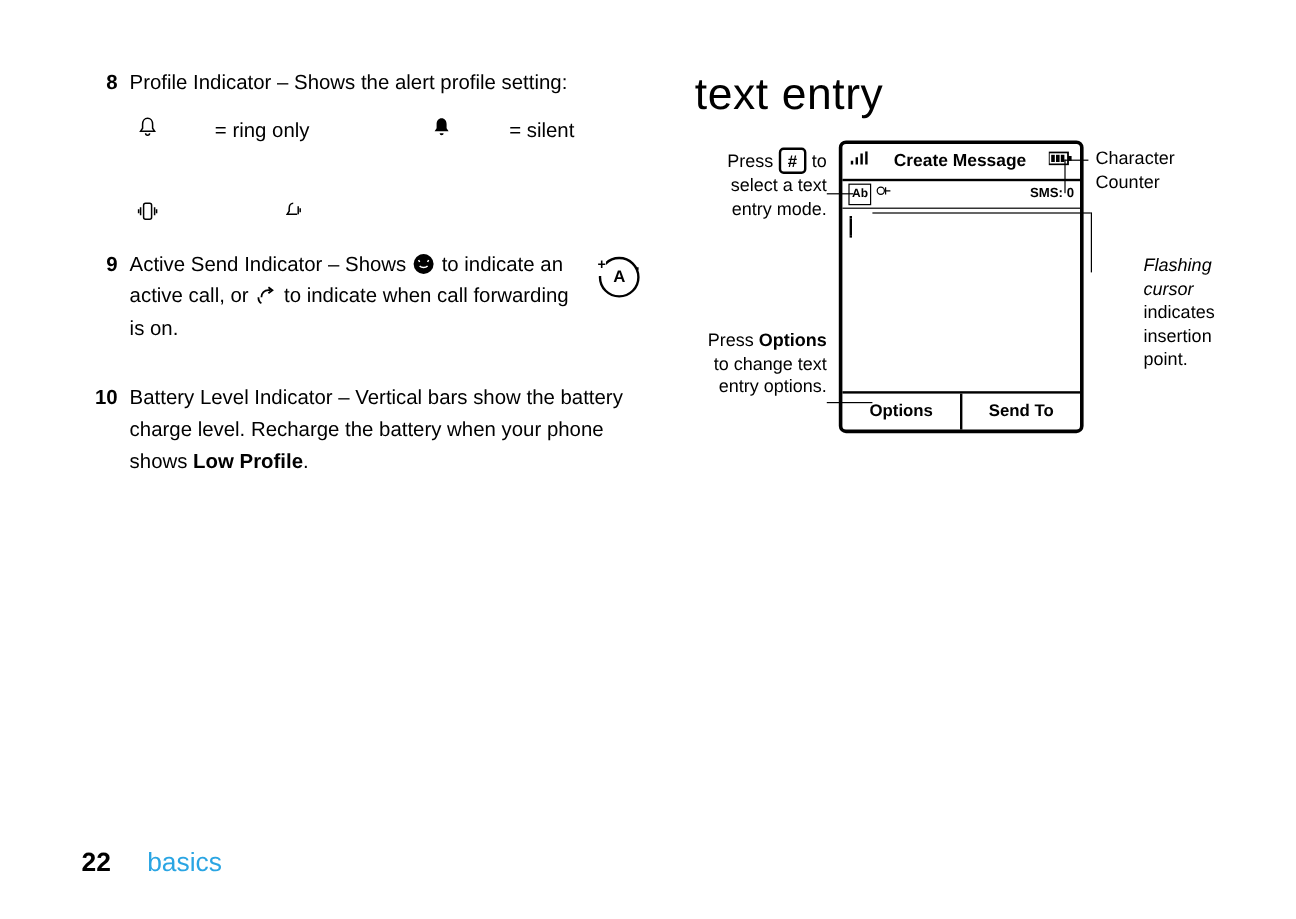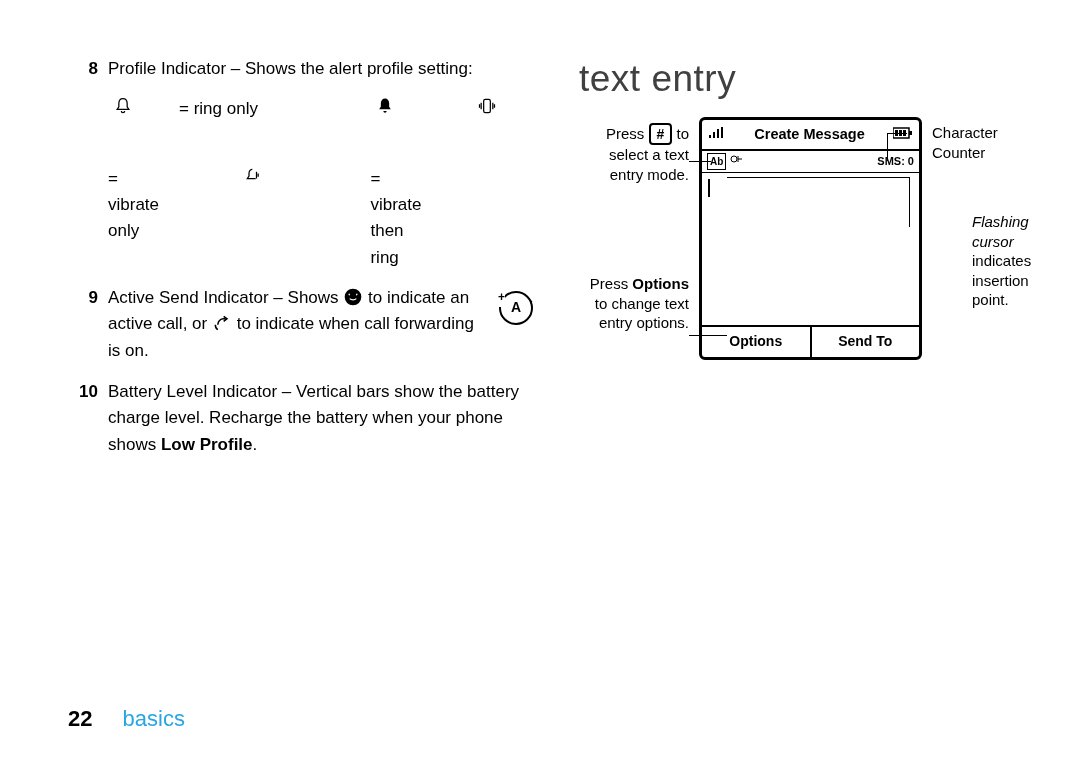--- a/index.html
+++ b/index.html
@@ -54,21 +54,21 @@
     display: grid;
     grid-template-columns: 30px auto 30px auto;
     column-gap: 6px;
     row-gap: 16px;
     margin: 14px 0 14px 40px;
     gap: 41px;
   }
   .icon-cell { text-align: center; }
   .h1 {
     font-size: 37px;
-    color: #404040;
+    color: #000000;
     margin: 0 0 10px 0;
     letter-spacing: 0.5px;
   }
   .intro { margin-bottom: 20px; }
 
   
   .diagram {
     position: relative;
     display: flex;
     align-items: flex-start;
@@ -78,21 +78,21 @@
     width: 110px;
     font-size: 15px;
     line-height: 1.3;
   }
   .callout-left { text-align: right; padding-top: 6px; }
   .callout-right { text-align: left; padding-top: 6px; }
   .callout-right .block { margin-top: 50px; margin-left: 40px; }
   .callout-right .italic { font-style: italic; }
 
   .phone {
-    width: 223px;
+    width: 204px;
     border: 3px solid #000;
     border-radius: 6px;
     display: flex;
     flex-direction: column;
     box-sizing: border-box;
   }
   .phone .titlebar {
     display: flex;
     align-items: center;
     justify-content: space-between;
@@ -236,36 +236,35 @@
             </svg>
         </div>
         <div>= ring only</div>
 
         <div class="icon-cell">
           <svg class="ico-box" viewBox="0 0 24 24">
               <path d="M12 3c-3 0-5 2.5-5 6v4l-2 3h14l-2-3v-4c0-3.5-2-6-5-6z" fill="#000"></path>
               <path d="M10 18a2 2 0 0 0 4 0" fill="#000"></path>
             </svg>
         </div>
+        <div>= silent</div>
 
         <div class="icon-cell">
           <svg class="ico-box" viewBox="0 0 24 24">
               <rect x="8" y="4" width="8" height="16" rx="2" fill="none" stroke="#000" stroke-width="1.5"></rect>
               <path d="M5 8v8M3 10v4M19 8v8M21 10v4" stroke="#000" stroke-width="1.5"></path>
             </svg>
         </div>
-        <div>= vibrate only</div>
 
         <div class="icon-cell">
           <svg class="ico-box" viewBox="0 0 24 24">
               <path d="M10 4c-2 0-4 2-4 5v3l-2 3h10" fill="none" stroke="#000" stroke-width="1.5"></path>
               <path d="M15 7v8M17 9v4M19 11v0" stroke="#000" stroke-width="1.5"></path>
             </svg>
         </div>
-        <div>= vibrate then ring</div>
       </div>
 
       <div class="numbered item9-wrap" style="margin-top:10px;">
         <div class="num">9</div>
         <div class="body">
           <span class="bold">Active Send Indicator – </span><span>Shows </span>
           <span><svg class="ico-box" style="vertical-align:-4px" viewBox="0 0 24 24">
                 <circle cx="12" cy="12" r="10" fill="#000"></circle>
                 <path d="M8 14c2 2 6 2 8 0M8 10l-1-2M16 10l1-2" stroke="#fff" stroke-width="1.5" fill="none"></path>
               </svg></span>
@@ -274,21 +273,21 @@
                 <path d="M7 14c0-4 3-7 7-7h2M14 4l4 3-4 3" fill="none" stroke="#000" stroke-width="1.8"></path>
                 <path d="M7 20c-2-1-3-3-3-6" fill="none" stroke="#000" stroke-width="1.8"></path>
               </svg></span>
           <span> to indicate when call forwarding is on.</span>
         </div>
         <div class="item9-icon">
           <span class="ring-icon"><span class="ring-plus">+</span></span>
         </div>
       </div>
 
-      <div class="numbered" style="margin-top:15px;">
+      <div class="numbered" style="margin-top:32px;">
         <div class="num">10</div>
         <div class="body">
           <span class="bold">Battery Level Indicator – </span><span>Vertical bars show the battery charge level. Recharge the battery when your phone shows </span><span class="cond">Low Profile</span><span>.</span>
         </div>
       </div>
 
     </div>
 
     <div class="col">
       <div class="h1">text entry</div>

